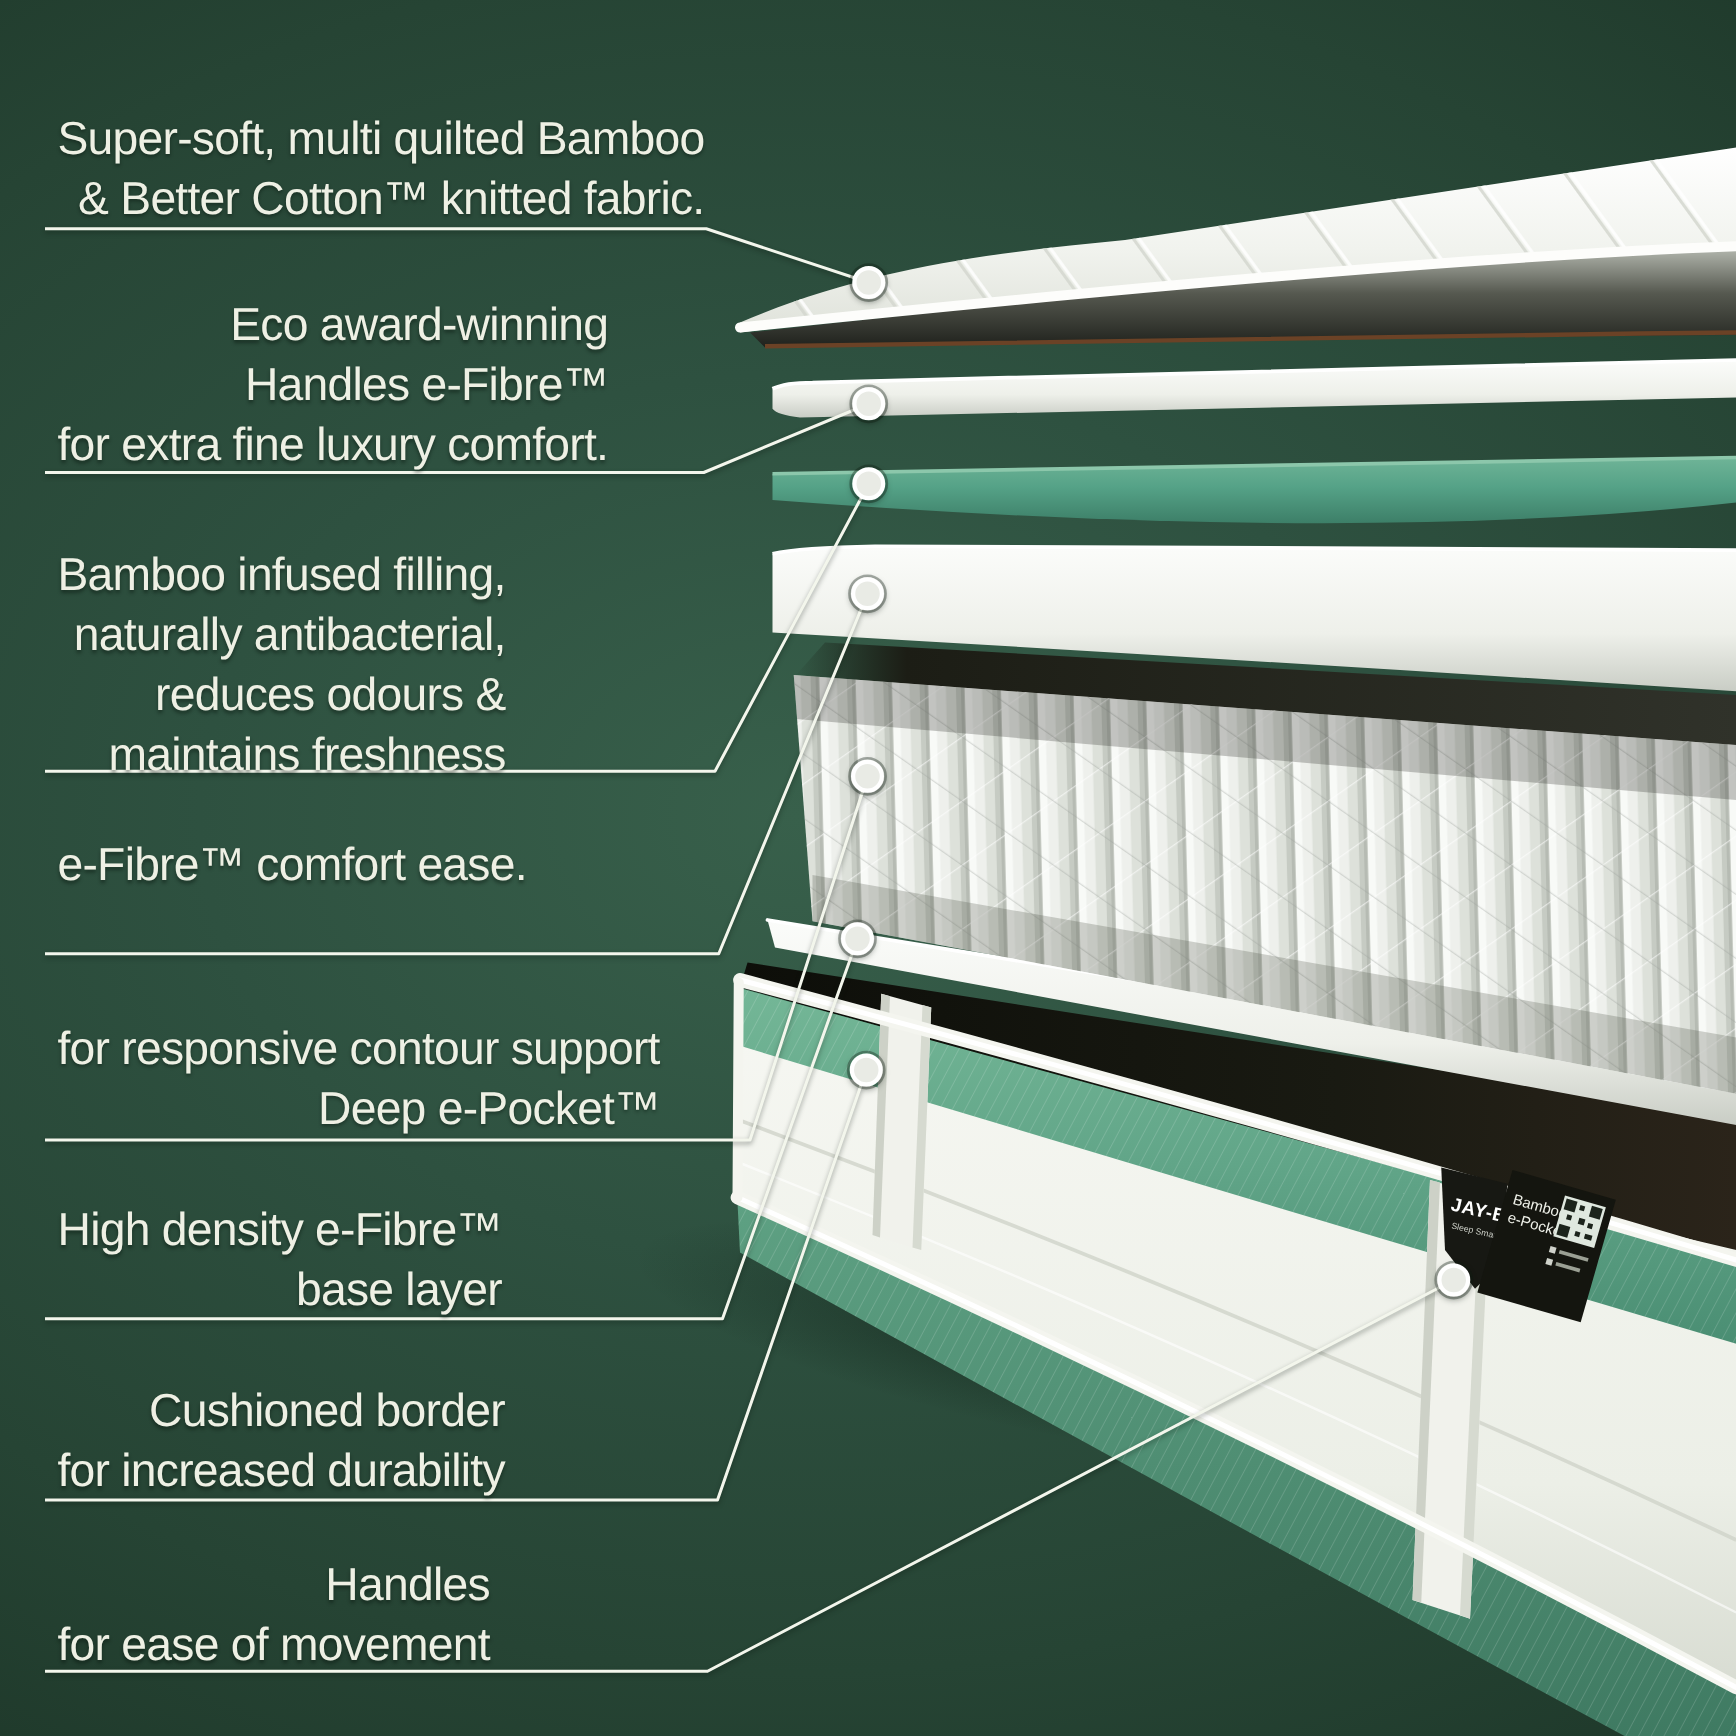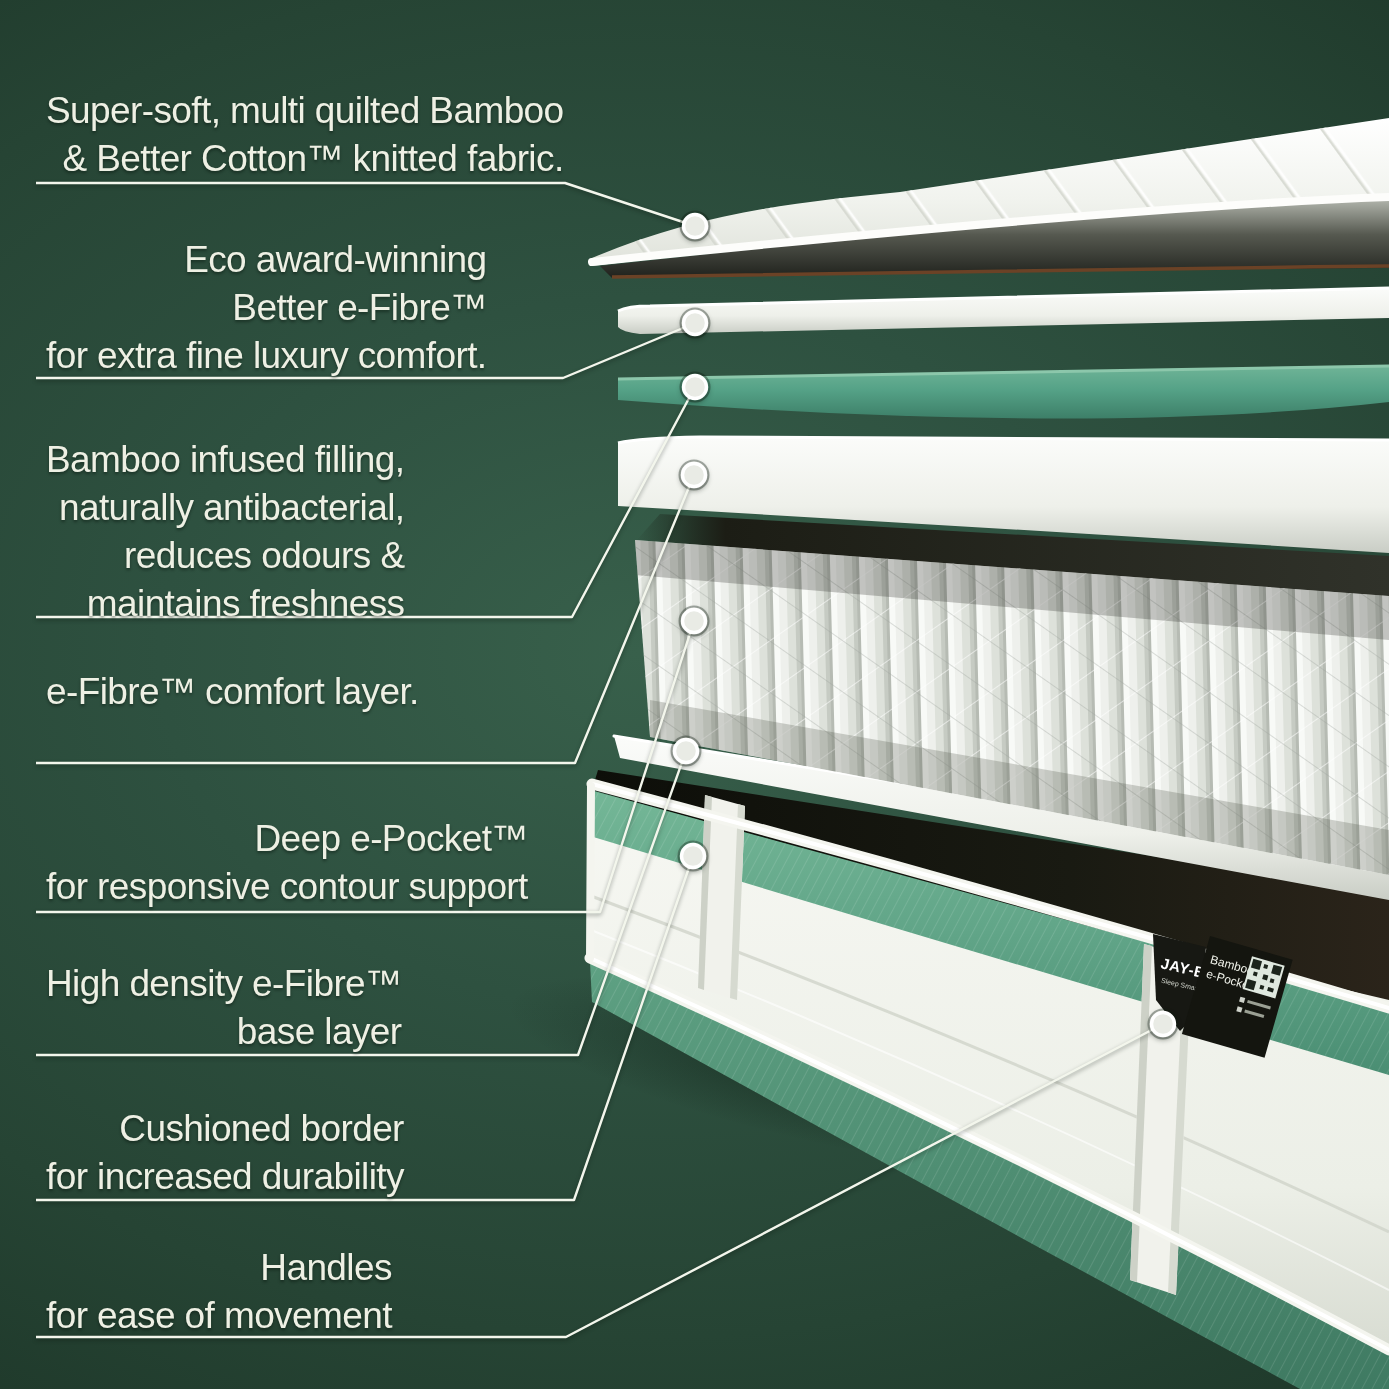--- a/index.html
+++ b/index.html
@@ -261,35 +261,35 @@
       </g>
 </svg>
 
 <div id="callouts">
       <div class="callout" style="left: 46px; top: 87px;">
         <div class="cl">Super-soft, multi quilted Bamboo</div>
         <div class="cl">&amp; Better Cotton™ knitted fabric.</div>
       </div>
       <div class="callout" style="left: 46px; top: 236px;">
         <div class="cl">Eco award-winning</div>
-        <div class="cl">Better e-Fibre™</div>
+        <div class="cl">Handles e-Fibre™</div>
         <div class="cl">for extra fine luxury comfort.</div>
       </div>
       <div class="callout" style="left: 46px; top: 436px;">
         <div class="cl">Bamboo infused filling,</div>
         <div class="cl">naturally antibacterial,</div>
         <div class="cl">reduces odours &amp;</div>
         <div class="cl">maintains freshness</div>
       </div>
       <div class="callout" style="left: 46px; top: 668px;">
-        <div class="cl">e-Fibre™ comfort layer.</div>
+        <div class="cl">e-Fibre™ comfort ease.</div>
       </div>
       <div class="callout" style="left: 46px; top: 815px;">
+        <div class="cl">for responsive contour support</div>
         <div class="cl">Deep e-Pocket™</div>
-        <div class="cl">for responsive contour support</div>
       </div>
       <div class="callout" style="left: 46px; top: 960px;">
         <div class="cl">High density e-Fibre™</div>
         <div class="cl">base layer</div>
       </div>
       <div class="callout" style="left: 46px; top: 1105px;">
         <div class="cl">Cushioned border</div>
         <div class="cl">for increased durability</div>
       </div>
       <div class="callout" style="left: 46px; top: 1244px;">

